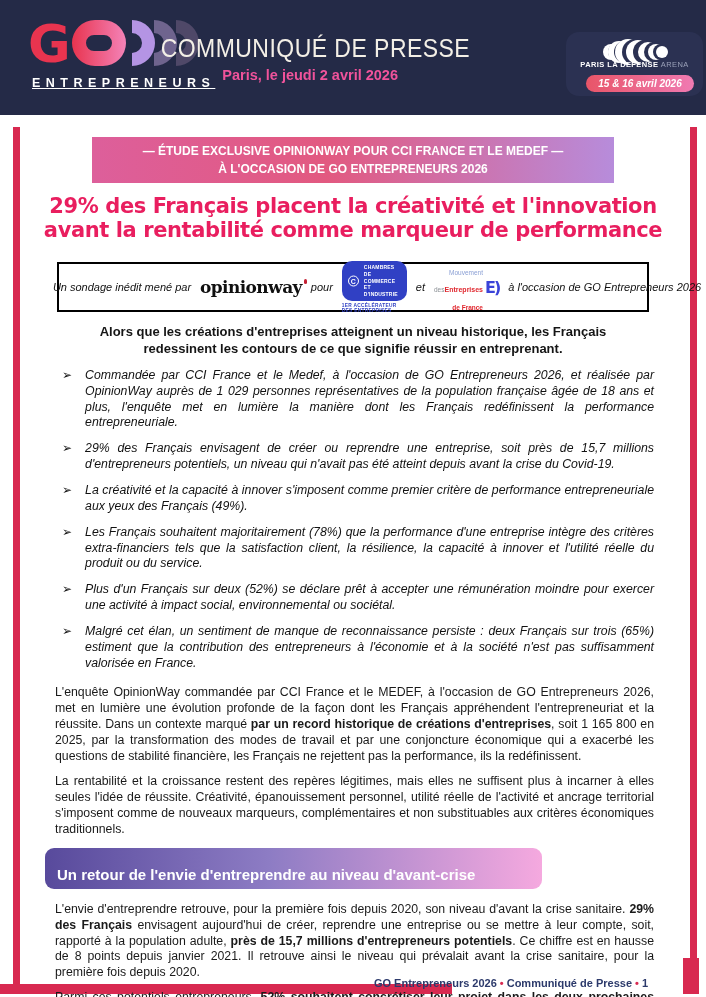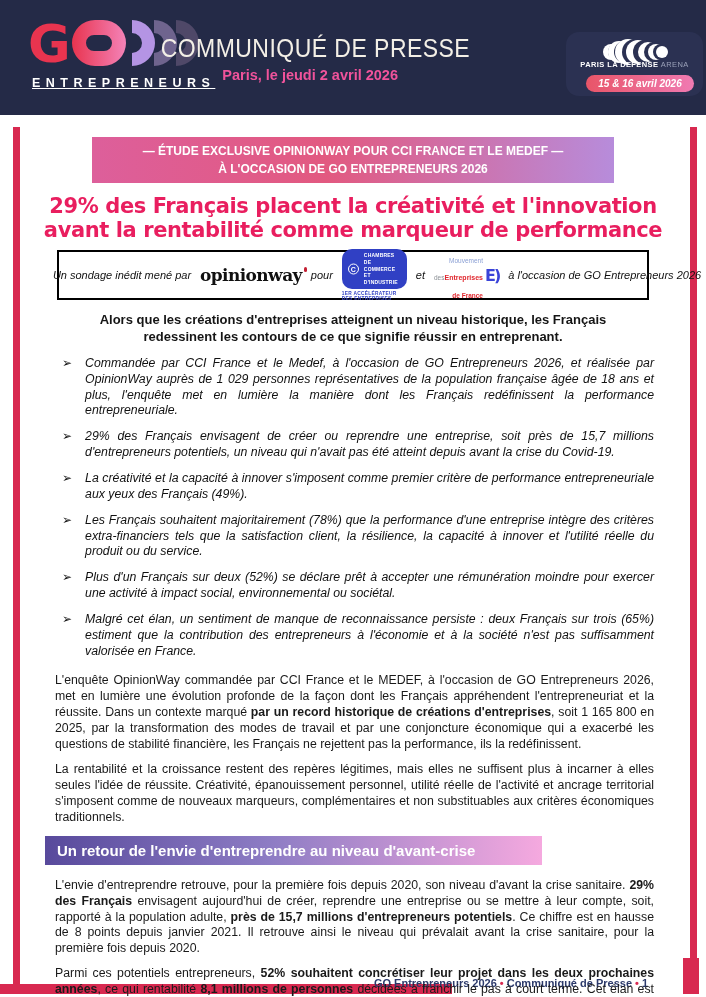--- a/index.html
+++ b/index.html
@@ -34,21 +34,21 @@
   .footer-text { position:absolute; top:977px; right:58px; font-size:11px; font-weight:bold; color:#2c3a6b; white-space:nowrap;padding-left:35px; }
   .footer-text .sep { color:#d82950; padding:0 3px; }
 
   
   .content { position:absolute; top:115px; left:0; width:706px; }
   .banner { margin:22px auto 0; width:522px; padding:5px 4px;
     background:linear-gradient(90deg,#dd5f9b 0%,#e25980 45%,#b78cdb 100%);
     color:#ffffff; font-weight:bold; font-size:12px; text-align:center; line-height:1.5; }
   .headline { margin-top:12px; text-align:center; color:#e91e5f;
     font-family:"DejaVu Sans", sans-serif; font-weight:bold; font-size:21px; line-height:1.12; letter-spacing:-0.4px; }
-  .credit-box { margin:8px auto 0; width:592px; height:50px; border:2px solid #000;
+  .credit-box { margin:20px auto 0; width:592px; height:50px; border:2px solid #000;
     display:flex; align-items:center; justify-content:center; gap:9px; background:#fff;padding-left:48px; }
   .credit-italic { font-style:italic; font-size:11px; color:#111; white-space:nowrap; }
   .ow-logo { font-family:"DejaVu Serif", serif; font-weight:bold; font-size:17px; color:#101010; letter-spacing:-0.6px; position:relative; }
   .ow-dot { position:absolute; right:-5px; top:2px; width:3px; height:5px; border-radius:2px; background:#c42033; }
   .cci { display:flex; flex-direction:column; align-items:center; }
   .cci-pill { position:relative; background:#3040c4; color:#fff; border-radius:10px; padding:3px 9px 3px 22px;
     font-size:5px; font-weight:bold; line-height:1.35; text-align:left; letter-spacing:0.2px; }
   .cci-c { position:absolute; left:6px; top:50%; transform:translateY(-50%); width:11px; height:11px;
     border:1px solid #fff; border-radius:50%; display:flex; align-items:center; justify-content:center; font-size:7px; font-weight:bold; }
   .cci-tagline { margin-top:2px; color:#3040c4; font-size:4.8px; font-weight:bold; letter-spacing:0.3px; }
@@ -64,23 +64,23 @@
 
   .bullets { margin-top:10px; }
   .bullet { display:flex; gap:13px; margin:0 52px 10px 62px; }
   .bullet-marker { flex:none; font-size:12px; color:#111; line-height:1.3; }
   .bullet-text { font-style:italic; font-size:12.3px; line-height:1.29; text-align:justify; color:#111; }
 
   .para { margin:0 52px 10px 55px; text-align:justify; font-size:12.3px; line-height:1.3; color:#1a1a1a; }
   .para .b { font-weight:bold; }
   .para.first { margin-top:13px; }
 
-  .section-bar { margin:10px 0 0 45px; width:497px; padding:6px 0 6px 12px;
+  .section-bar { margin:10px 0 0 45px; width:497px; padding:18px 0 6px 12px;
     background:linear-gradient(90deg,#584a9c 0%,#8d7cc4 45%,#f5a9df 100%);
-    color:#ffffff; font-weight:bold; font-size:15px; }
+    color:#ffffff; font-weight:bold; font-size:15px;border-radius:9px; }
   .para.after-bar { margin-top:13px; line-height:1.27; }
   .para.last { margin-bottom:0; line-height:1.27; }
 </style>
 </head>
 <body>
 
 <div class="page">
 
   <div class="header">
     <div class="logo-block">

